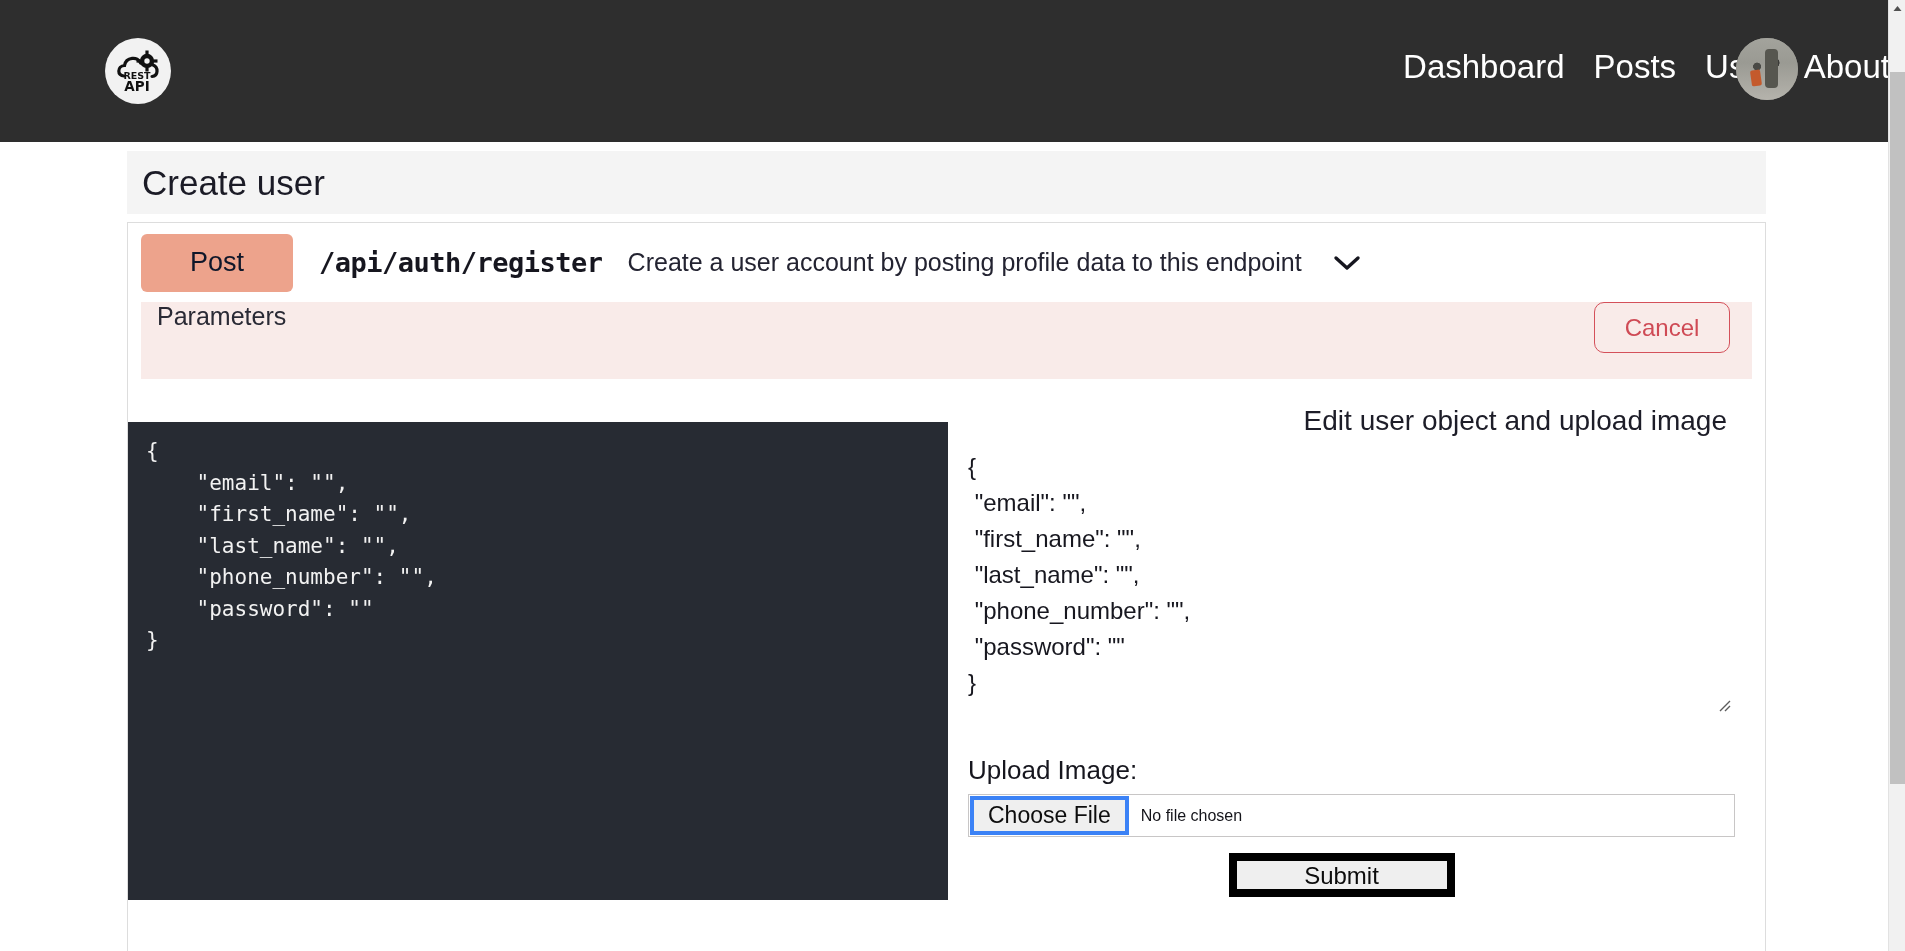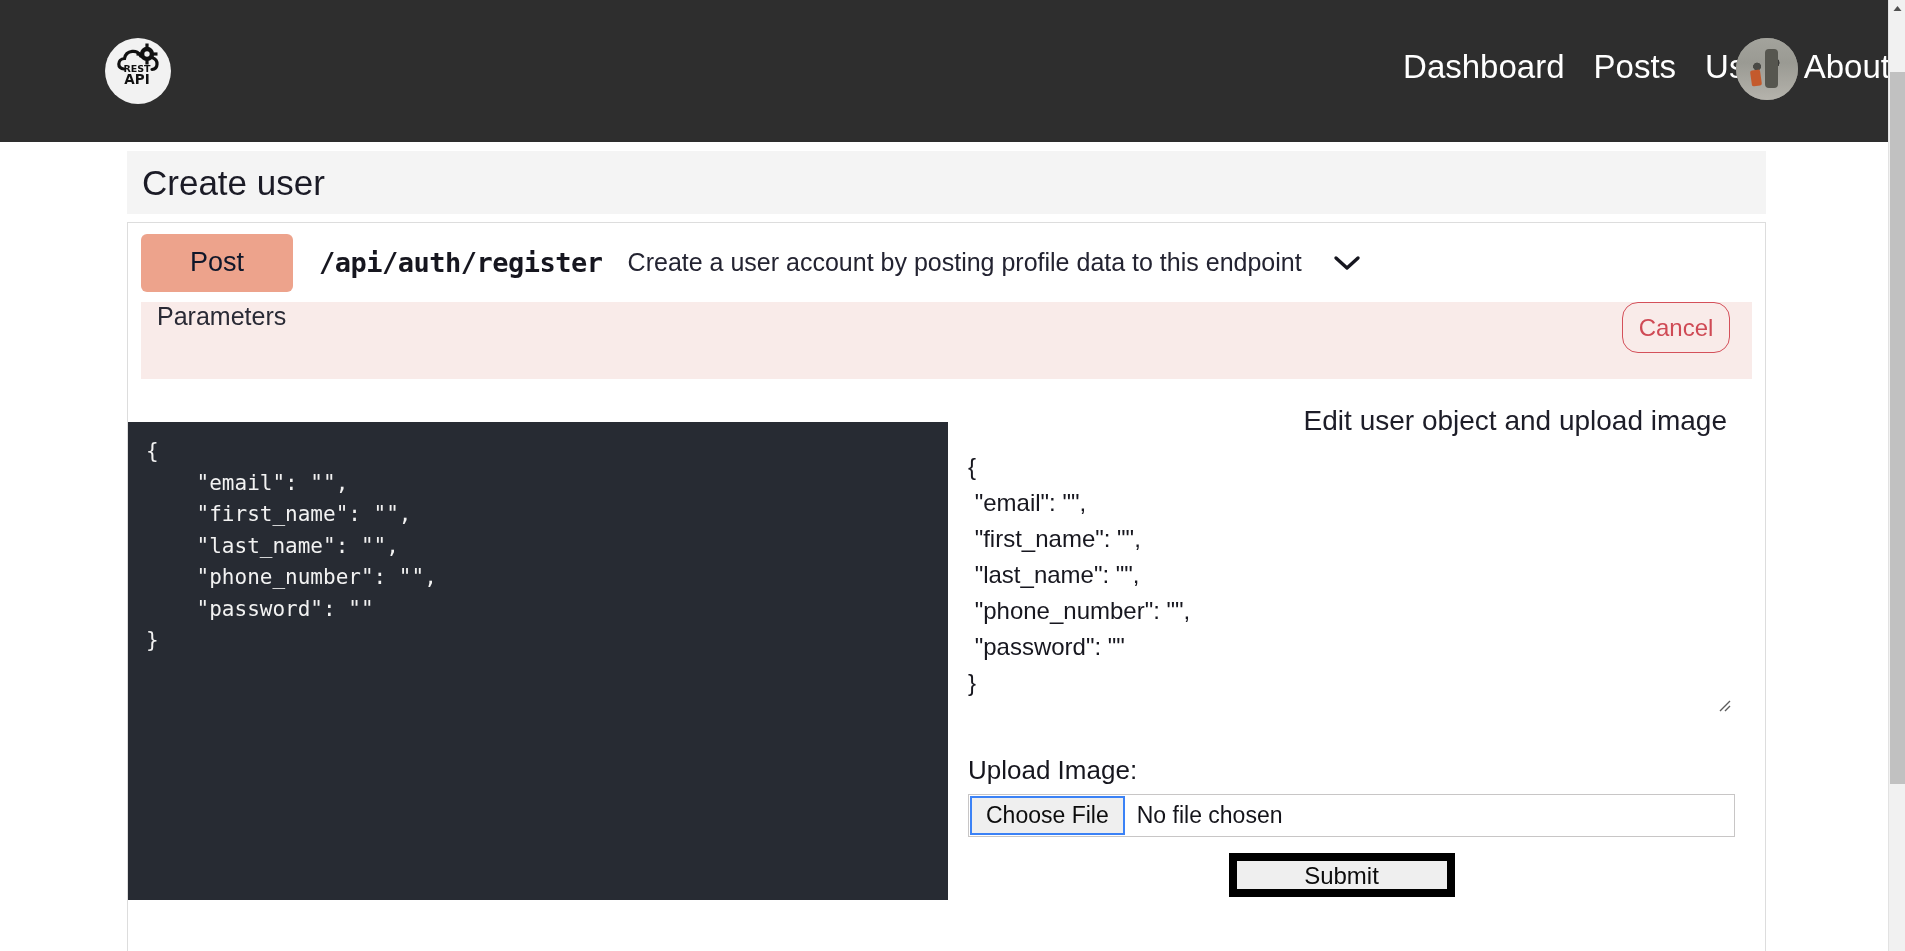--- a/index.html
+++ b/index.html
@@ -27,21 +27,21 @@
     position: absolute;
     left: 105px;
     top: 38px;
     width: 66px;
     height: 66px;
     border-radius: 50%;
     background: #f2f2f2;
     display: flex;
     flex-direction: column;
     align-items: center;
-    justify-content: flex-start;
+    justify-content: center;
   }
   .brand svg { display: block; }
 
   .nav-links {
     position: absolute;
     left: 0; right: 0;
     top: 45px;
     display: flex;
     justify-content: flex-end;
     gap: 29px;
@@ -170,24 +170,24 @@
     display: flex;
     align-items: flex-start;
     justify-content: space-between;
     padding: 0 22px 0 16px;
   }
   .params-label {
     font-size: 25px;
     color: #2a2a35;
   }
   .cancel-btn {
-    width: 108px;
+    width: 136px;
     height: 51px;
     border: 1px solid #d4505a;
-    border-radius: 16px;
+    border-radius: 10px;
     background: transparent;
     color: #cf4a55;
     font-size: 24px;
     cursor: pointer;
     font-family: "Liberation Sans", sans-serif;
   }
 
   
   .split {
     display: flex;
@@ -255,35 +255,35 @@
     margin-top: 8px;
     margin-left: 4px;
     display: flex;
     align-items: stretch;
     border: 1px solid #c8c6c6;
     height: 43px;
     background: #ffffff;
   }
   .choose-file {
     background: #efefef;
-    border: 2px solid #3b82f6;
+    border: 4px solid #3b82f6;
     margin: 1px;
     padding: 0 14px;
     font-size: 23px;
     color: #0d0d0d;
     display: flex;
     align-items: center;
     cursor: pointer;
     font-family: "Liberation Sans", sans-serif;
   }
   .file-status {
     display: flex;
     align-items: center;
     padding-left: 11px;
-    font-size: 23px;
+    font-size: 16px;
     color: #14141a;
   }
   .submit-wrap {
     display: flex;
     justify-content: center;
     margin-top: 16px;
     padding-right: 16px;
   }
   .submit-btn {
     width: 226px;

